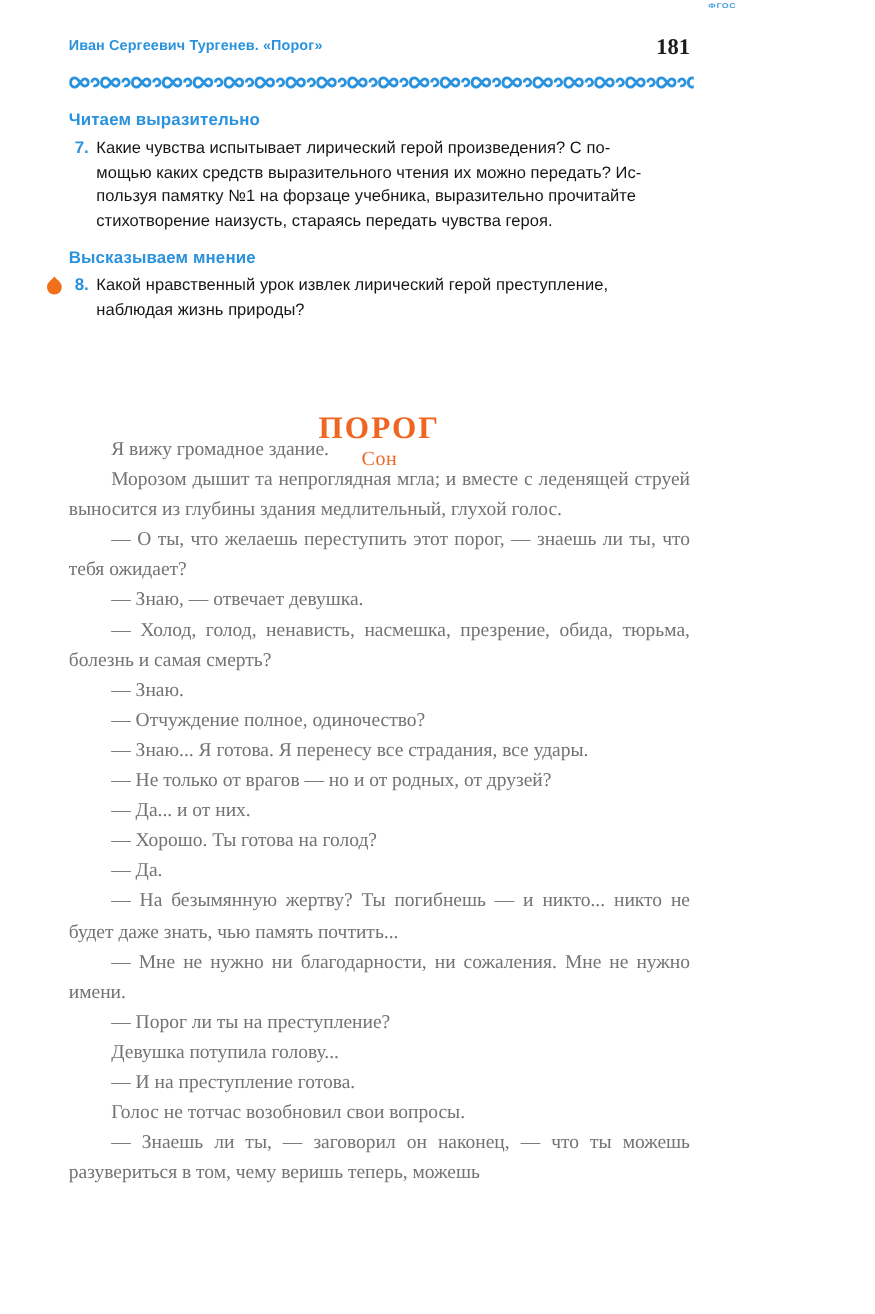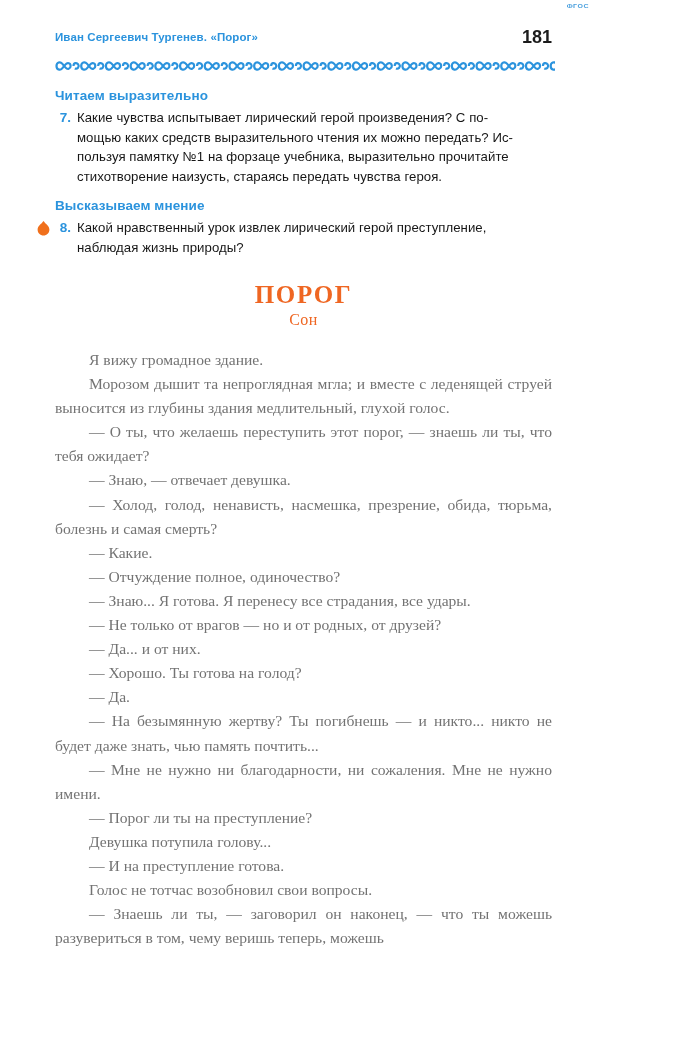--- a/index.html
+++ b/index.html
@@ -55,21 +55,21 @@
     font-size: 11.5px;
     font-weight: bold;
     color: #2b93dd;
     letter-spacing: 0.1px;
     white-space: nowrap;
   }
   .runhead-page {
     position: absolute;
     right: 0;
     top: -3px;
-    font-family: Liberation Sans, sans-serif;
+    font-family: Liberation Serif, serif;
     font-size: 18px;
     font-weight: bold;
     color: #1c1c1c;
   }
 
   
   .divider {
     position: absolute;
     left: 55px;
     right: 52px;
@@ -144,20 +144,21 @@
     top: 281px;
     text-align: center;
   }
   .work-title {
     font-family: "Liberation Serif", serif;
     font-size: 25px;
     font-weight: bold;
     color: #ef6622;
     letter-spacing: 1.6px;
     line-height: 28px;
+    margin-top: 48px;
   }
   .work-subtitle {
     font-family: "Liberation Serif", serif;
     font-size: 16px;
     color: #ef6622;
     letter-spacing: 0.4px;
     line-height: 20px;
     margin-top: 1px;
   }
 
@@ -329,21 +330,21 @@
     <div class="work-title">ПОРОГ</div>
     <div class="work-subtitle">Сон</div>
   </div>
 
   <div class="prose" id="prose">
       <p class="">Я вижу громадное здание.</p>
       <p class="">Морозом дышит та непроглядная мгла; и вместе с леденящей струей выносится из глубины здания медлительный, глухой голос.</p>
       <p class="">— О ты, что желаешь переступить этот порог, — знаешь ли ты, что тебя ожидает?</p>
       <p class="">— Знаю, — отвечает девушка.</p>
       <p class="">— Холод, голод, ненависть, насмешка, презрение, обида, тюрьма, болезнь и самая смерть?</p>
-      <p class="">— Какие.</p>
+      <p class="">— Знаю.</p>
       <p class="">— Отчуждение полное, одиночество?</p>
       <p class="">— Знаю... Я готова. Я перенесу все страдания, все удары.</p>
       <p class="">— Не только от врагов — но и от родных, от друзей?</p>
       <p class="">— Да... и от них.</p>
       <p class="">— Хорошо. Ты готова на голод?</p>
       <p class="">— Да.</p>
       <p class="">— На безымянную жертву? Ты погибнешь — и никто... никто не будет даже знать, чью память почтить...</p>
       <p class="">— Мне не нужно ни благодарности, ни сожаления. Мне не нужно имени.</p>
       <p class="">— Порог ли ты на преступление?</p>
       <p class="">Девушка потупила голову...</p>

